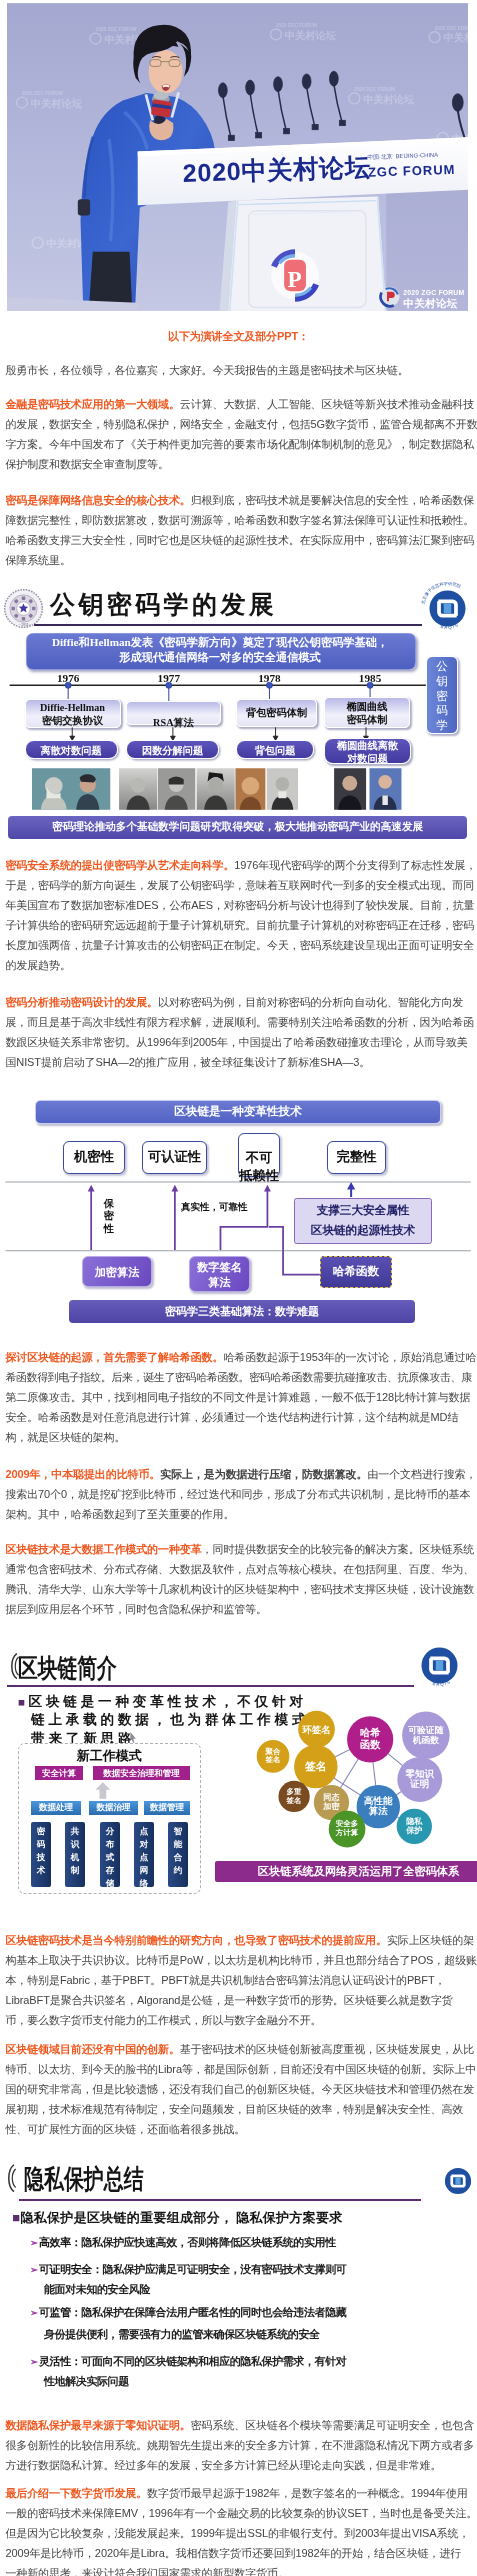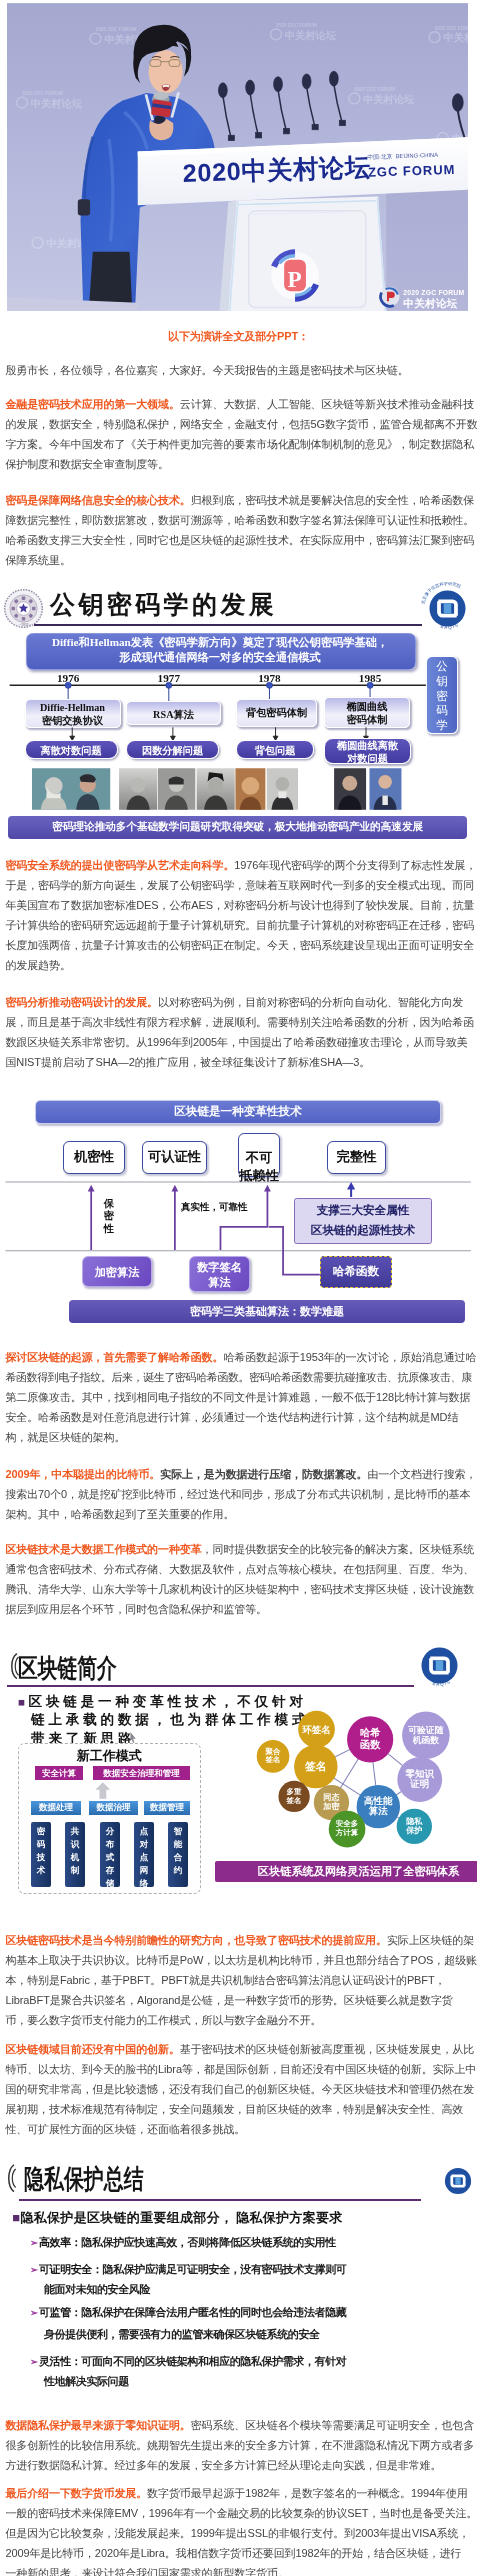--- a/index.html
+++ b/index.html
@@ -259,21 +259,21 @@
           <text x="248" y="16">1977</text>
           <text x="396" y="16">1978</text>
           <text x="544" y="16">1985</text>
    </g>
  </svg>
 
  <div class="abs s1b1" style="left:24.5px;top:123px;width:96px;height:29px;">
    <div class="s1t" style="padding-top:1.4px;">Diffie-Hellman<br>密钥交换协议</div>
       </div>
  <div class="abs s1b1" style="left:126px;top:125px;width:95px;height:24px;">
-   <div class="s1t" style="padding-top:6px;font-family:Liberation Serif, serif;">RSA算法</div>
+   <div class="s1t" style="padding-top:14px;font-family:Liberation Serif, serif;">RSA算法</div>
       </div>
  <div class="abs s1b1" style="left:236px;top:123px;width:81px;height:28px;">
    <div class="s1t" style="padding-top:6.1px;">背包密码体制</div>
       </div>
  <div class="abs s1b1" style="left:324px;top:121px;width:86px;height:31px;">
    <div class="s1t" style="padding-top:2px;">椭圆曲线<br>密码体制</div>
       </div>
 
  <svg class="abs" style="left:0;top:150px;" width="477" height="17" viewBox="0 0 701 25">
   <g stroke="#222" stroke-width="1.4" fill="#222">
@@ -373,21 +373,21 @@
  </svg>
  <div class="abs" style="left:102px;top:114px;width:13.6px;font-size:10.2px;font-weight:bold;color:#111;line-height:12.3px;text-align:center;">保密性</div>
  <div class="abs" style="left:181px;top:117px;font-size:9.5px;font-weight:bold;color:#111;">真实性，可靠性</div>
 
  <div class="abs" style="left:294px;top:114px;width:138px;height:46px;background:#dcd8f2;border:1px solid #8a6ab8;border-radius:2.7px;color:#232368;font-weight:bold;font-size:11.6px;text-align:center;line-height:20.4px;box-sizing:border-box;padding-top:2px;">支撑三大安全属性<br>区块链的起源性技术</div>
 
  <div class="abs s2p" style="left:82px;top:172px;width:70px;height:31px;line-height:30px;">加密算法</div>
  <div class="abs s2p" style="left:189px;top:172px;width:61px;height:36px;line-height:15.7px;padding-top:2.7px;">数字签名<br>算法</div>
  <div class="abs" style="left:320px;top:172px;width:72px;height:32px;background:linear-gradient(#5a50b4,#403a96);border:1.4px dashed #e8c83a;border-radius:4.1px;color:#fff;font-weight:bold;font-size:11.6px;text-align:center;line-height:29px;box-sizing:border-box;">哈希函数</div>
 
- <div class="abs" style="left:69px;top:216px;width:396px;height:22.5px;background:linear-gradient(#665cba,#4d44a4);border-radius:4.1px;color:#fff;font-weight:bold;font-size:11px;text-align:center;line-height:22.5px;">密码学三类基础算法：数学难题</div>
+ <div class="abs" style="left:69px;top:216px;width:346px;height:22.5px;background:linear-gradient(#665cba,#4d44a4);border-radius:4.1px;color:#fff;font-weight:bold;font-size:11px;text-align:center;line-height:22.5px;">密码学三类基础算法：数学难题</div>
 </div>
 
 <div class="p" style="top:1347px;"><span class="o">探讨区块链的起源，首先需要了解哈希函数。</span>哈希函数起源于1953年的一次讨论，原始消息通过哈<br><span style="letter-spacing:-0.4px">希函数得到电子指纹。后来，诞生了密码哈希函数。密码哈希函数需要抗碰撞攻击、抗原像攻击、康</span><br>第二原像攻击。其中，找到相同电子指纹的不同文件是计算难题，一般不低于128比特计算与数据<br>安全。哈希函数是对任意消息进行计算，必须通过一个迭代结构进行计算，这个结构就是MD结<br>构，就是区块链的架构。</div>
 
 <div class="p" style="top:1464px;"><span class="o">2009年，中本聪提出的比特币。</span><span class="b">实际上，是为数据进行压缩，防数据篡改。</span>由一个文档进行搜索，<br>搜索出70个0，就是挖矿挖到比特币，经过迭代和同步，形成了分布式共识机制，是比特币的基本<br>架构。其中，哈希函数起到了至关重要的作用。</div>
 
 <div class="p" style="top:1539px;"><span class="o">区块链技术是大数据工作模式的一种变革</span>，同时提供数据安全的比较完备的解决方案。区块链系统<br>通常包含密码技术、分布式存储、大数据及软件，点对点等核心模块。在包括阿里、百度、华为、<br>腾讯、清华大学、山东大学等十几家机构设计的区块链架构中，密码技术支撑区块链，设计设施数<br>据层到应用层各个环节，同时包含隐私保护和监管等。</div>
 
 <div class="abs ser" style="left:0;top:1635px;width:477px;height:260px;">
  <svg class="abs" style="left:8.2px;top:17.7px;" width="11" height="27" viewBox="0 0 16 40">

